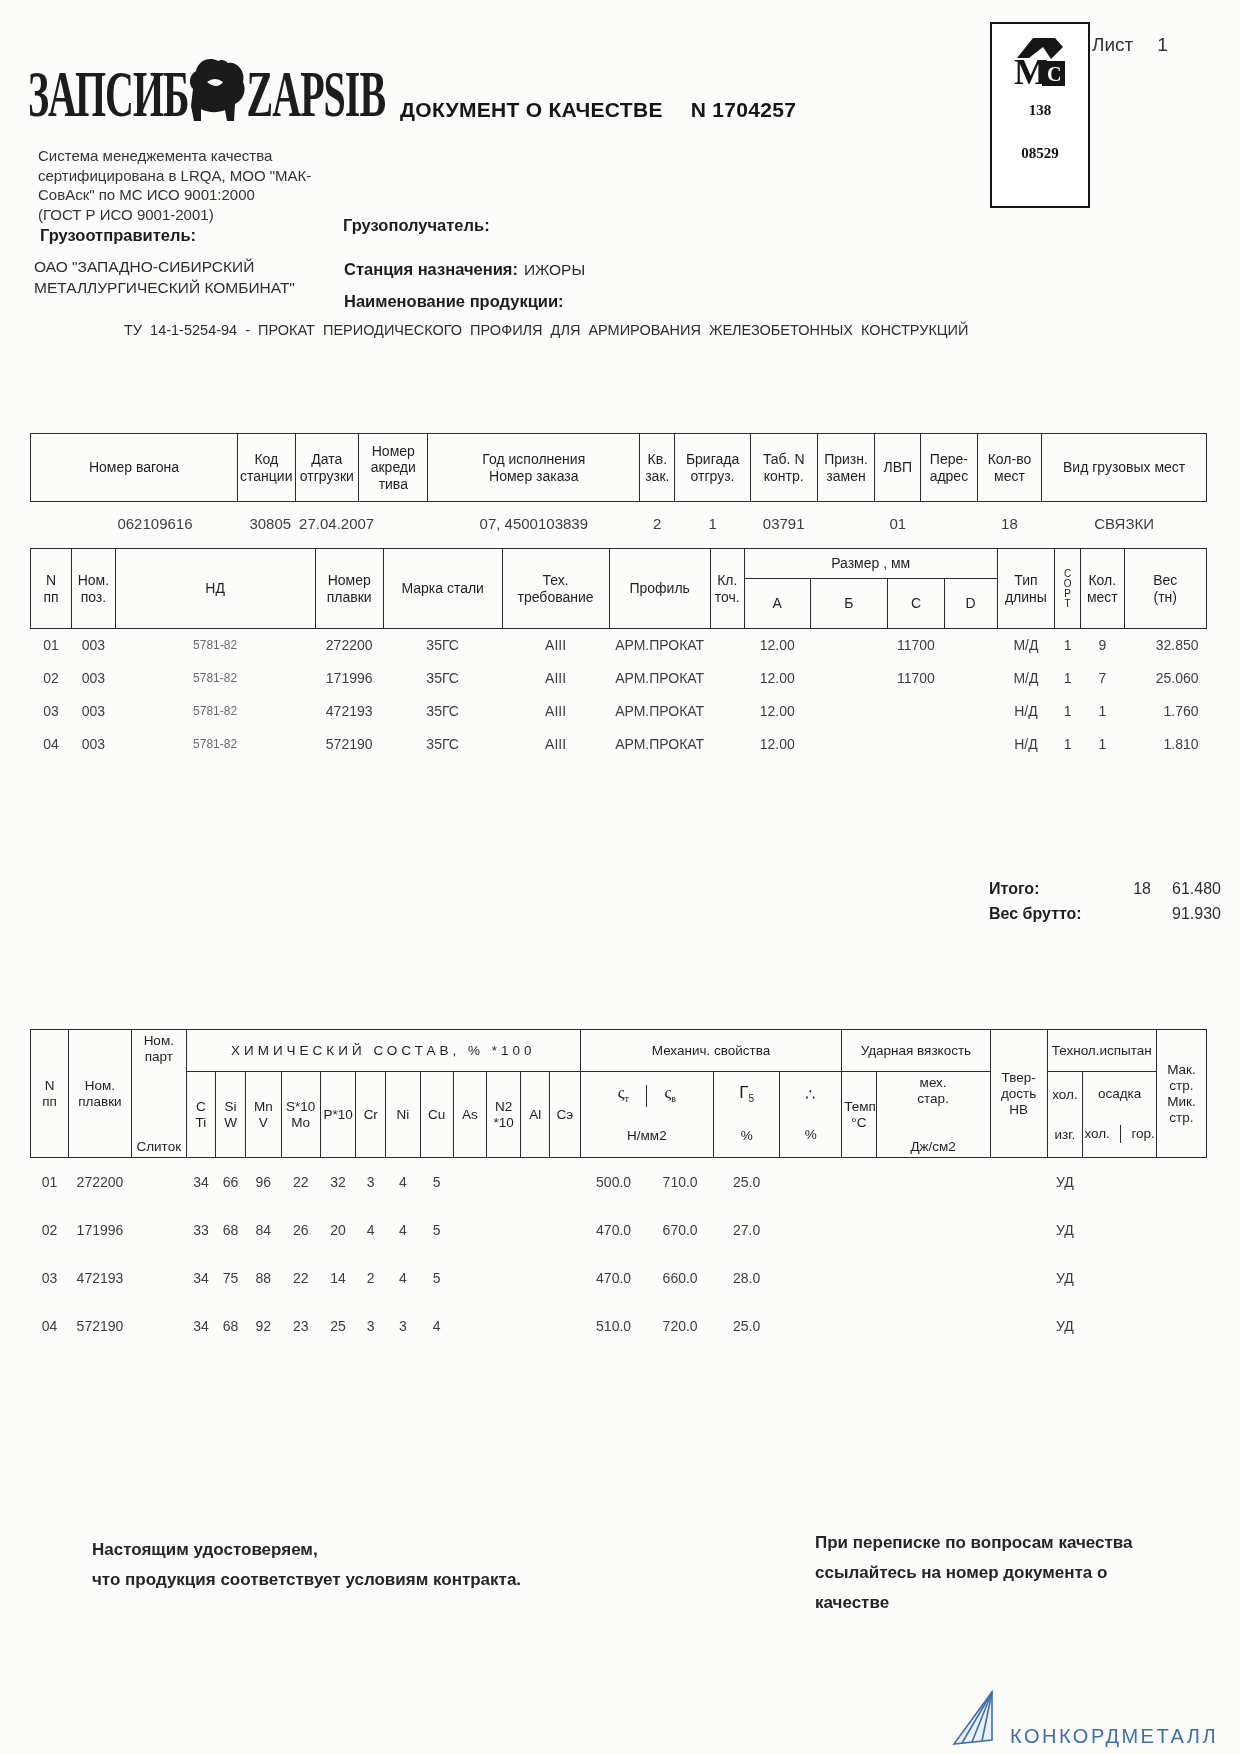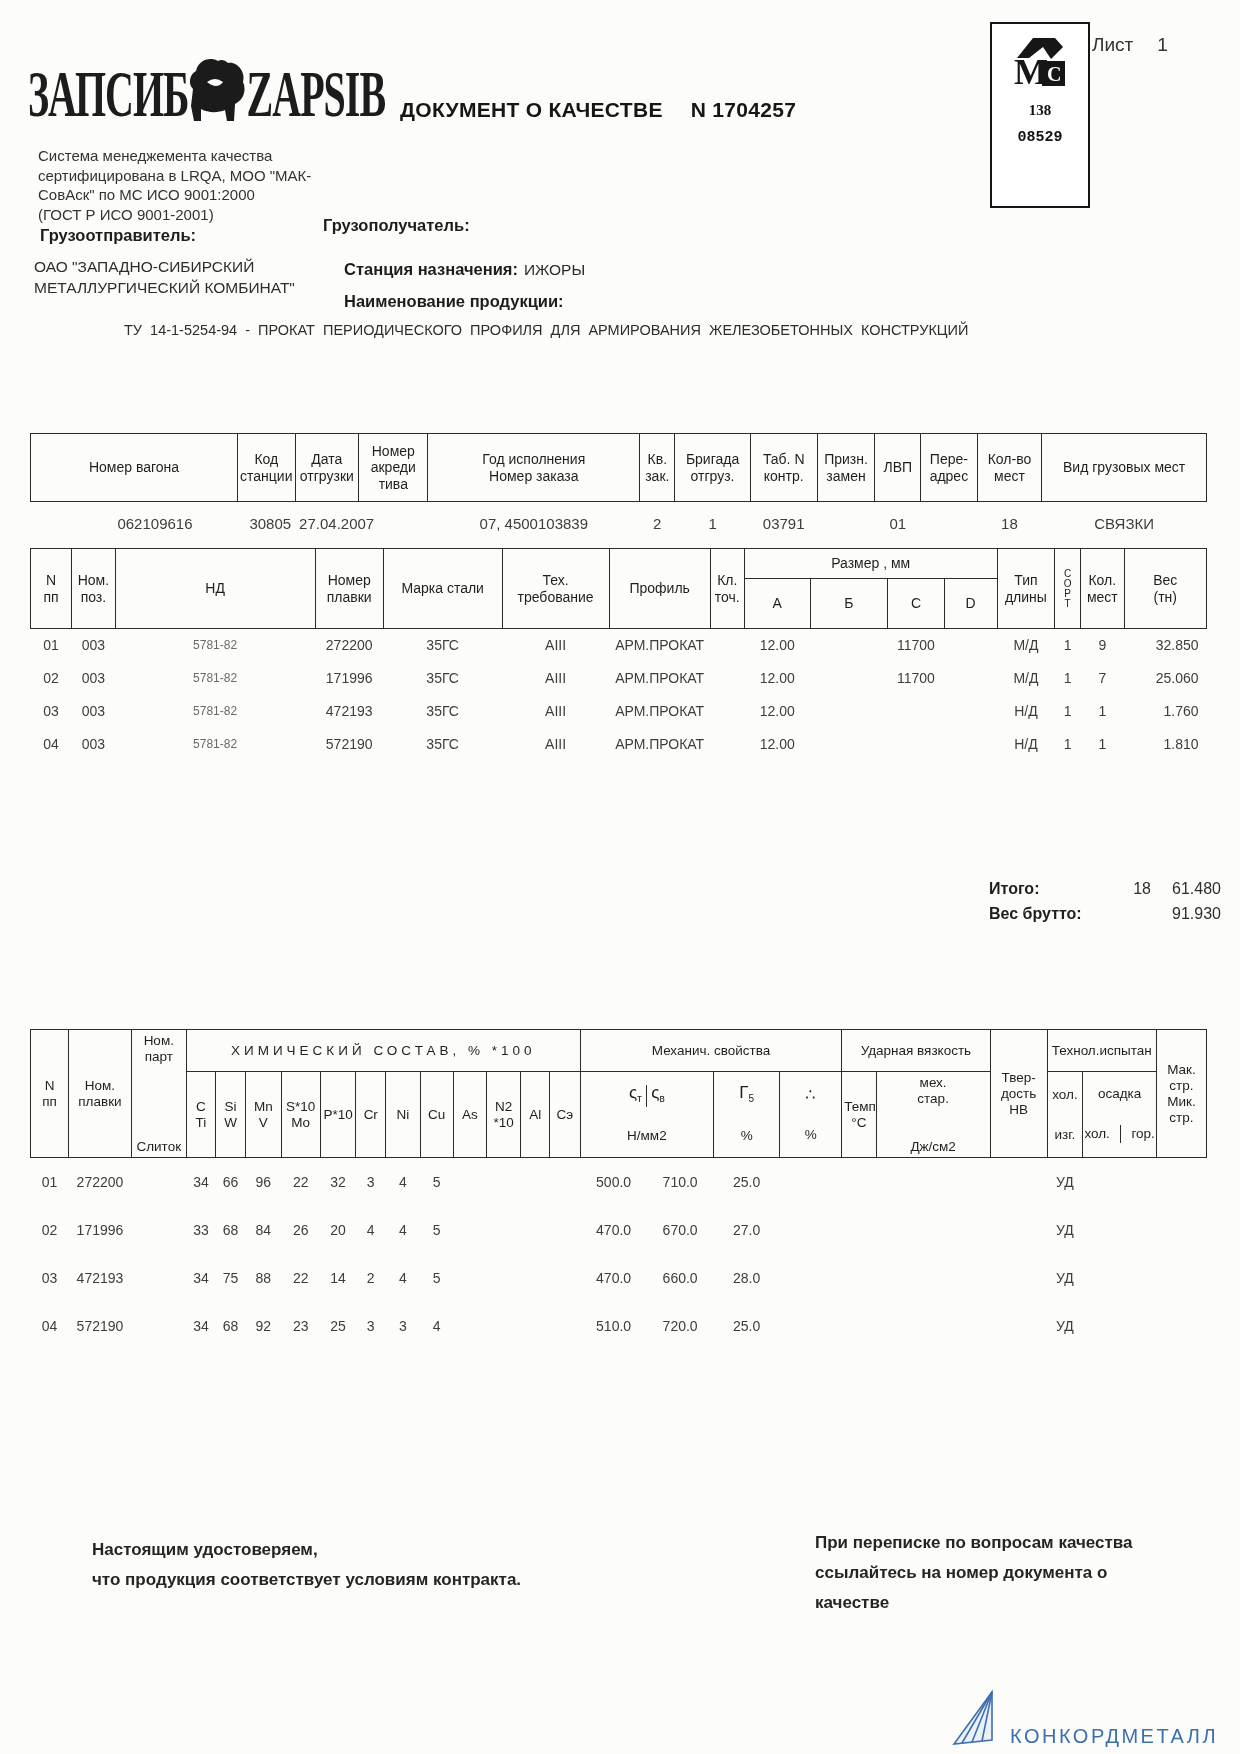--- a/index.html
+++ b/index.html
@@ -10,28 +10,28 @@
 
   
   .logo{left:28px;top:54px;display:flex;align-items:center;}
   .logo-text{font-family:"Liberation Serif",serif;font-weight:700;font-size:40px;
              color:#1c1c1c;transform:scaleY(1.65);transform-origin:center;letter-spacing:-1px;}
   .title-row{left:400px;top:98px;font-size:21px;font-weight:700;color:#161616;letter-spacing:.3px;}
   .title-num{margin-left:28px;}
   .stamp{left:990px;top:22px;width:96px;height:182px;border:2.5px solid #161616;
          display:flex;flex-direction:column;align-items:center;background:#fff;}
   .stamp-num{font-family:"Liberation Serif",serif;font-weight:700;font-size:15px;color:#111;}
-  .n138{margin-top:4px;} .n08529{margin-top:10px;font-family:Liberation Mono, monospace;}
+  .n138{margin-top:4px;} .n08529{margin-top:26px;}
   .sheet{left:1092px;top:34px;font-size:19px;color:#333;}
   .sheet-num{margin-left:24px;}
   .cert{left:38px;top:146px;font-size:15px;line-height:19.5px;color:#333;}
   .label-b{font-weight:700;font-size:16.5px;color:#1d1d1d;}
   .shipper-label{left:40px;top:226px;}
   .shipper-name{left:34px;top:256px;font-size:15.5px;line-height:21px;color:#2e2e2e;}
-  .consignee-label{left:323px;top:216px;}
+  .consignee-label{left:343px;top:216px;}
   .station-line{left:344px;top:260px;font-size:16px;}
   .station-value{font-weight:400;margin-left:6px;font-size:15.5px;}
   .product-label{left:344px;top:292px;}
   .product-line{left:124px;top:322px;font-size:14.5px;color:#2d2d2d;word-spacing:4px;}
 
   
   table.t{border-collapse:collapse;table-layout:fixed;width:100%;}
   table.t th{border:1.6px solid #2b2b2b;font-weight:400;text-align:center;vertical-align:middle;
              padding:1px 2px;color:#1f1f1f;}
   table.t td{border:none;padding:1px 4px;vertical-align:middle;color:#3d3d3d;text-align:center;}
@@ -55,21 +55,21 @@
   .tlabel{width:124px;font-weight:700;color:#1e1e1e;}
   .tv1{width:38px;text-align:right;} .tv2{width:70px;text-align:right;}
 
   .t3-wrap{left:30px;top:1029px;width:1177px;}
   .t3 .r1{height:42px;} .t3 .r2{height:86px;}
   .t3 th{font-size:13.5px;line-height:16px;}
   .t3 tbody tr{height:48px;} .t3 td{font-size:14px;}
   .chem-title{letter-spacing:4px;font-size:14px;}
   .vstack{display:flex;flex-direction:column;justify-content:space-between;align-items:center;}
   .h80{height:80px;} .h122{height:122px;}
-  .sig-row{display:flex;align-items:center;justify-content:center;gap:4px;}
+  .sig-row{display:flex;align-items:center;justify-content:center;gap:17px;font-family:Liberation Serif, serif;}
   .sig{font-size:17px;} .sig sub{font-size:10px;}
   .sig-div{display:inline-block;width:1.5px;height:22px;background:#2b2b2b;}
   .psi{font-size:16px;letter-spacing:1px;}
   .os-row{display:flex;align-items:center;justify-content:center;gap:10px;}
   .os-div{display:inline-block;width:1.5px;height:18px;background:#2b2b2b;}
 
   
   .foot-left{left:68px;top:1535px;font-size:17px;font-weight:600;color:#252525;line-height:30px;margin-left:24px;}
   .foot-right{left:815px;top:1528px;font-size:17px;font-weight:600;color:#252525;line-height:30px;}
   .brand{left:948px;top:1688px;display:flex;align-items:flex-end;}

